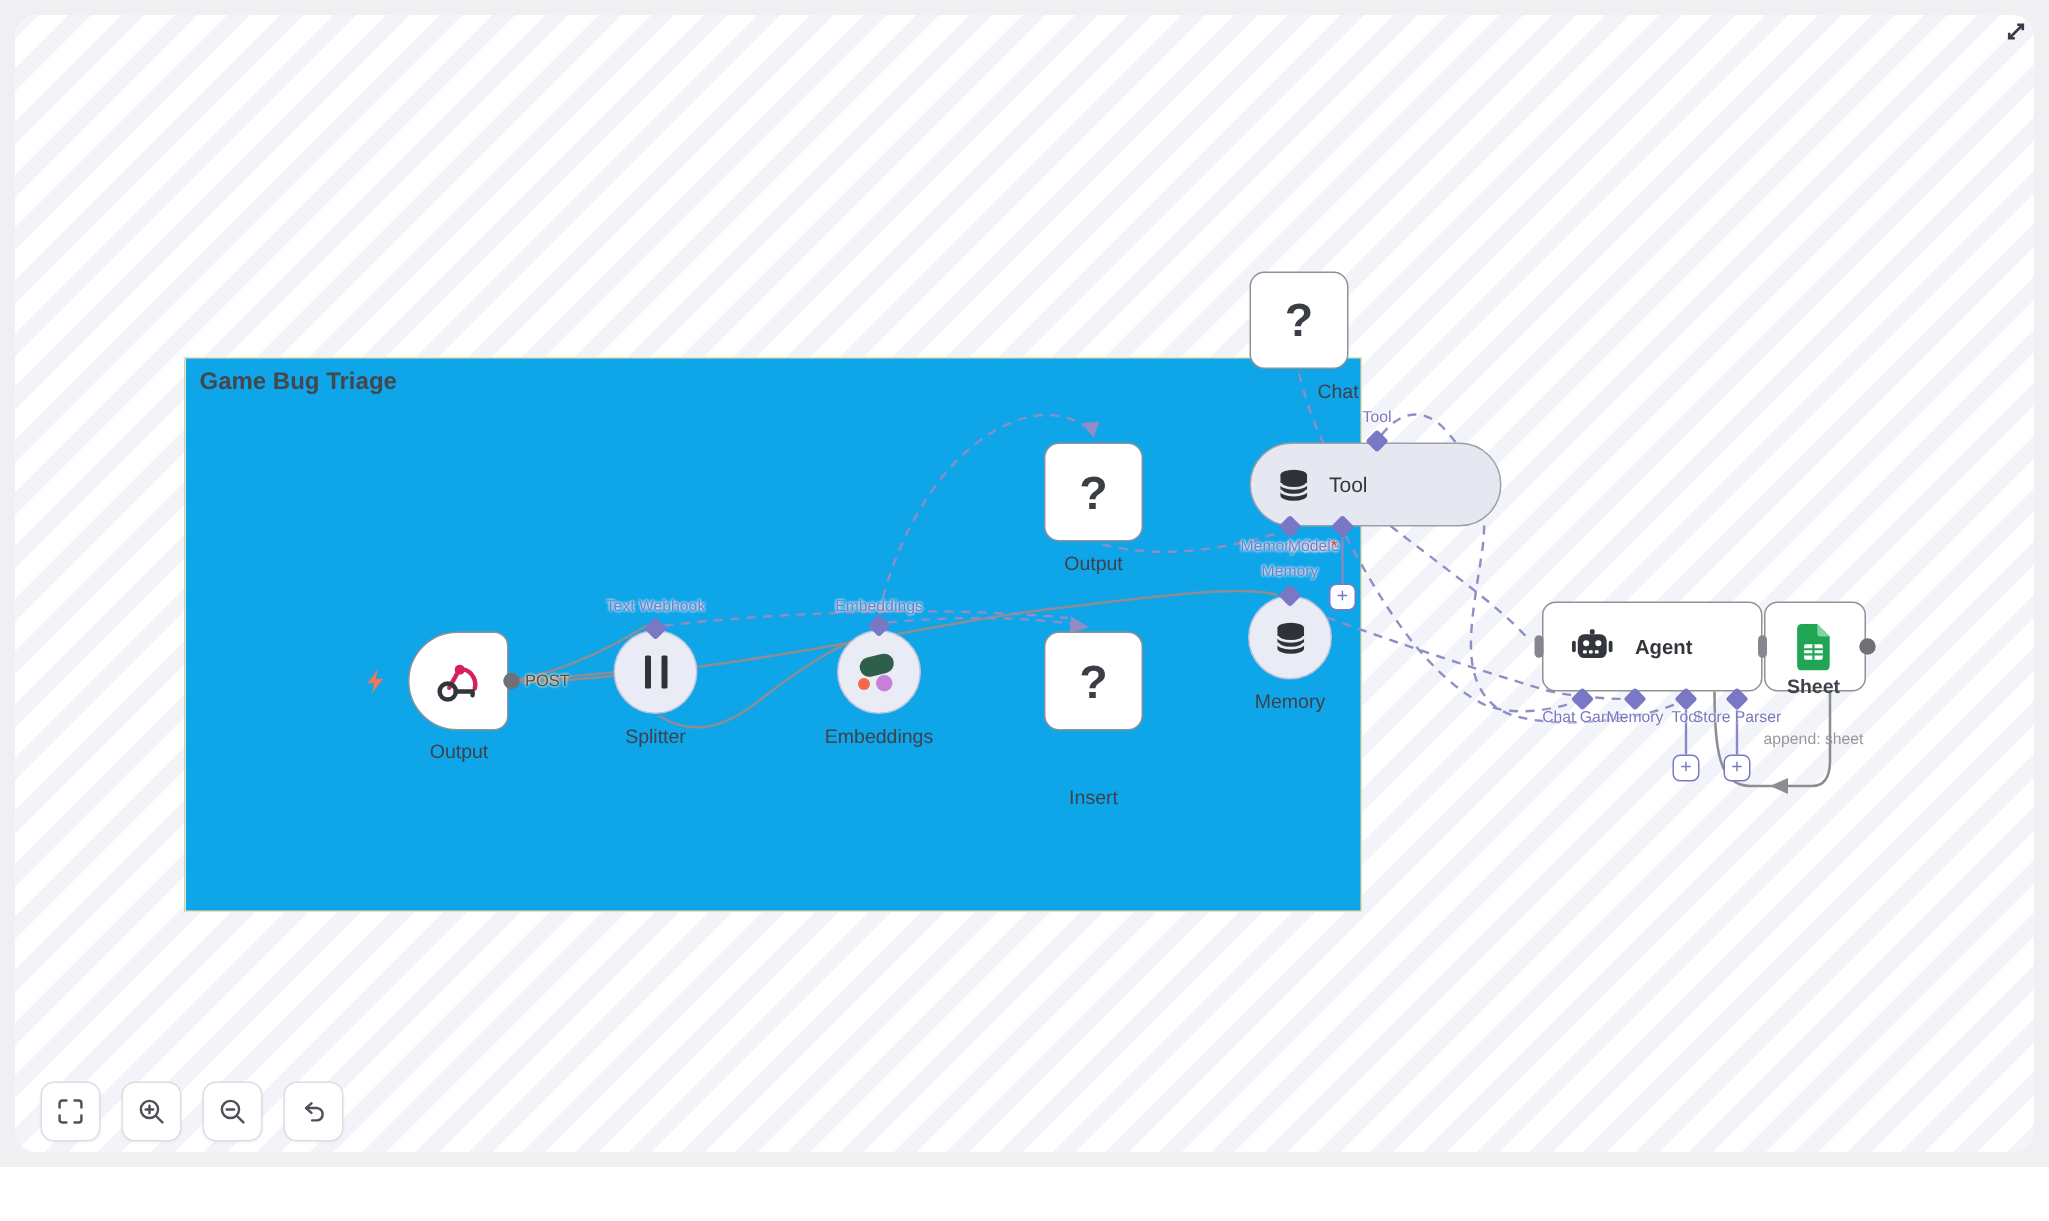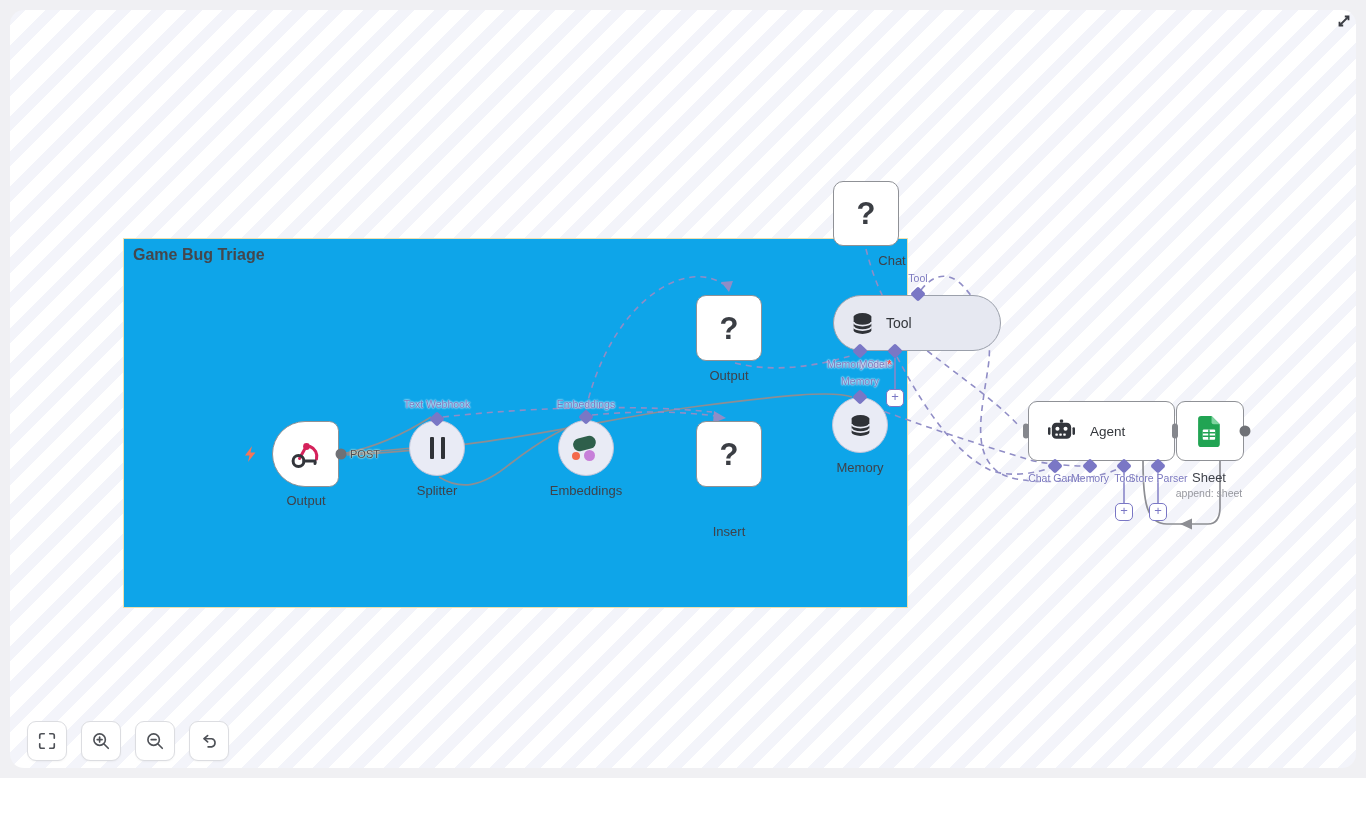--- a/index.html
+++ b/index.html
@@ -71,21 +71,21 @@
     background:#e6e8f1;border:1.6px solid #9ba0ab;box-sizing:border-box;
     display:flex;align-items:center;gap:11px;padding-left:16px;
   }
   .pill-text{font-size:14px;color:#33363b;}
   
   .agent-node{
     left:1028px;top:401px;width:147px;height:60px;border-radius:9px;
     background:#fff;border:1.8px solid #8f9196;box-sizing:border-box;
     display:flex;align-items:center;gap:13px;padding-left:17px;
   }
-  .agent-text{font-size:13.5px;font-weight:400;color:#33363b;}
+  .agent-text{font-size:13.5px;font-weight:700;color:#33363b;}
   .sheet-node{
     left:1176px;top:401px;width:68px;height:60px;border-radius:9px;
     background:#fff;border:1.8px solid #8f9196;box-sizing:border-box;
     display:flex;align-items:center;justify-content:center;
   }
   
   .tb-btn{
     top:721px;width:40px;height:40px;background:#fff;border:1px solid #dcdde1;
     border-radius:9px;box-sizing:border-box;display:flex;align-items:center;justify-content:center;
     cursor:pointer;box-shadow:0 1px 2px rgba(0,0,0,.04);
@@ -208,21 +208,21 @@
   </div>
 
   <div class="abs sheet-node">
     <svg width="25" height="31" viewBox="0 0 24 30">
       <path d="M3,3 a3,3 0 0 1 3,-3 h10 l8,8 v19 a3,3 0 0 1 -3,3 h-15 a3,3 0 0 1 -3,-3 z" fill="#21a453" transform="translate(-3,0)"></path>
       <path d="M13,0 l8,8 h-6 a2,2 0 0 1 -2,-2 z" fill="#7fd4a0"></path>
       <rect x="4.5" y="13" width="12" height="10" rx="1" fill="#fff"></rect>
       <path d="M4.5,16.3 h12 M4.5,19.6 h12 M10.5,13 v10" stroke="#21a453" stroke-width="1.4"></path>
     </svg>
   </div>
-  <div class="abs node-label" style="left:1209px;top:470px;font-weight:400">Sheet</div>
+  <div class="abs node-label" style="left:1209px;top:450px;font-weight:700">Sheet</div>
   <div class="abs sub-label" style="left:1209px;top:487px">append: sheet</div>
 
   <div class="abs diamond" style="left:437px;top:419px"></div>
   <div class="abs diamond" style="left:586px;top:417px"></div>
   <div class="abs diamond" style="left:918px;top:294px"></div>
   <div class="abs diamond" style="left:860px;top:351px"></div>
   <div class="abs diamond" style="left:895px;top:351px"></div>
   <div class="abs diamond" style="left:860px;top:397px"></div>
   <div class="abs diamond" style="left:1055px;top:466px"></div>
   <div class="abs diamond" style="left:1090px;top:466px"></div>

